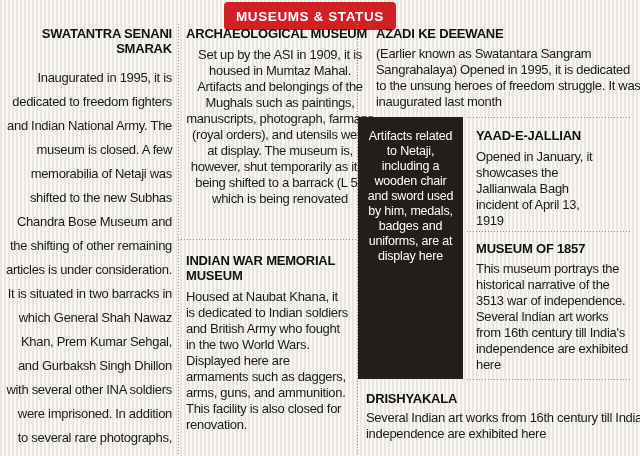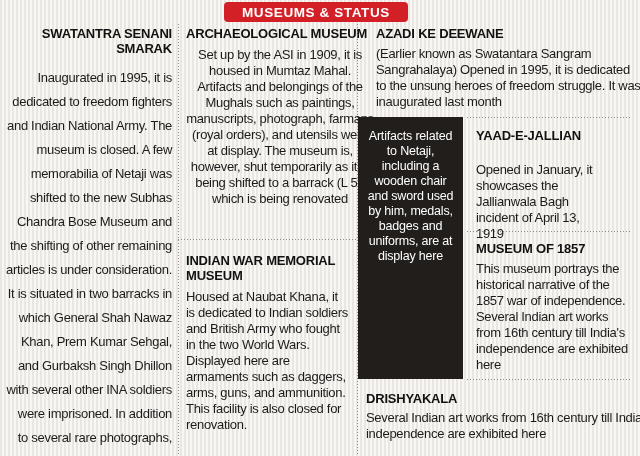--- a/index.html
+++ b/index.html
@@ -5,22 +5,22 @@
   html,body{margin:0;padding:0;}
   .page{
     position:relative;
     width:640px;height:456px;
     overflow:hidden;
     font-family:"Liberation Sans", sans-serif;
     color:#1b1b1b;
     background:repeating-linear-gradient(90deg,#eae7e2 0 2px,#f8f7f4 2px 4px);
   }
   .badge{
-    position:absolute;left:224px;top:2px;height:20px;
-    padding:0 18px;border-radius:4px;
+    position:absolute;left:224px;top:2px;height:28px;
+    padding:0 12px;border-radius:4px;
     background:#d31f26;
     display:flex;align-items:center;justify-content:center;
   }
   .badge span{
     color:#fff;font-weight:bold;font-size:13.5px;letter-spacing:.6px;
     white-space:nowrap;
   }
   h3{
     margin:0 0 4px 0;font-size:13px;font-weight:bold;color:#111;
     letter-spacing:-0.2px;line-height:15px;text-transform:uppercase;
@@ -48,21 +48,21 @@
   .azadi p{margin-top:5px;}
   .black-box{
     position:absolute;left:358px;top:117px;width:105px;height:262px;
     background:#211e1b;color:#fff;text-align:center;
     box-sizing:border-box;padding:12px 8px;
   }
   .black-box h3{color:#fff;font-size:13px;line-height:15px;margin-bottom:7px;}
   .black-box p{font-size:12.5px;line-height:15px;letter-spacing:-0.2px;}
   .h-yaad-top{left:467px;top:117px;width:163px;}
   .yaad{position:absolute;left:476px;top:128px;width:125px;}
-  .yaad p{margin-top:19px;}
+  .yaad p{margin-top:6px;}
   .h-yaad-bottom{left:467px;top:231px;width:163px;}
   .m1857{position:absolute;left:476px;top:241px;width:156px;}
   .m1857 p{margin-top:5px;}
   .h-1857-bottom{left:467px;top:379px;width:163px;}
   .drishyakala{position:absolute;left:366px;top:391px;width:288px;}
   .drishyakala p{margin-top:4px;}
 </style>
 </head>
 <body>
 
@@ -105,21 +105,21 @@
 
   <section class="yaad">
     <h3>YAAD-E-JALLIAN</h3>
     <p>Opened in January, it showcases the Jallianwala Bagh incident of April 13, 1919</p>
   </section>
 
   <div class="hline h-yaad-bottom"></div>
 
   <section class="m1857">
     <h3>MUSEUM OF 1857</h3>
-    <p>This museum portrays the historical narrative of the 1857 war of independence. Several Indian art works from 16th century till India's independence are exhibited here</p>
+    <p>This museum portrays the historical narrative of the 3513 war of independence. Several Indian art works from 16th century till India's independence are exhibited here</p>
   </section>
 
   <div class="hline h-1857-bottom"></div>
 
   <section class="drishyakala">
     <h3>DRISHYAKALA</h3>
     <p>Several Indian art works from 16th century till India's independence are exhibited here</p>
   </section>
 
 </div>

